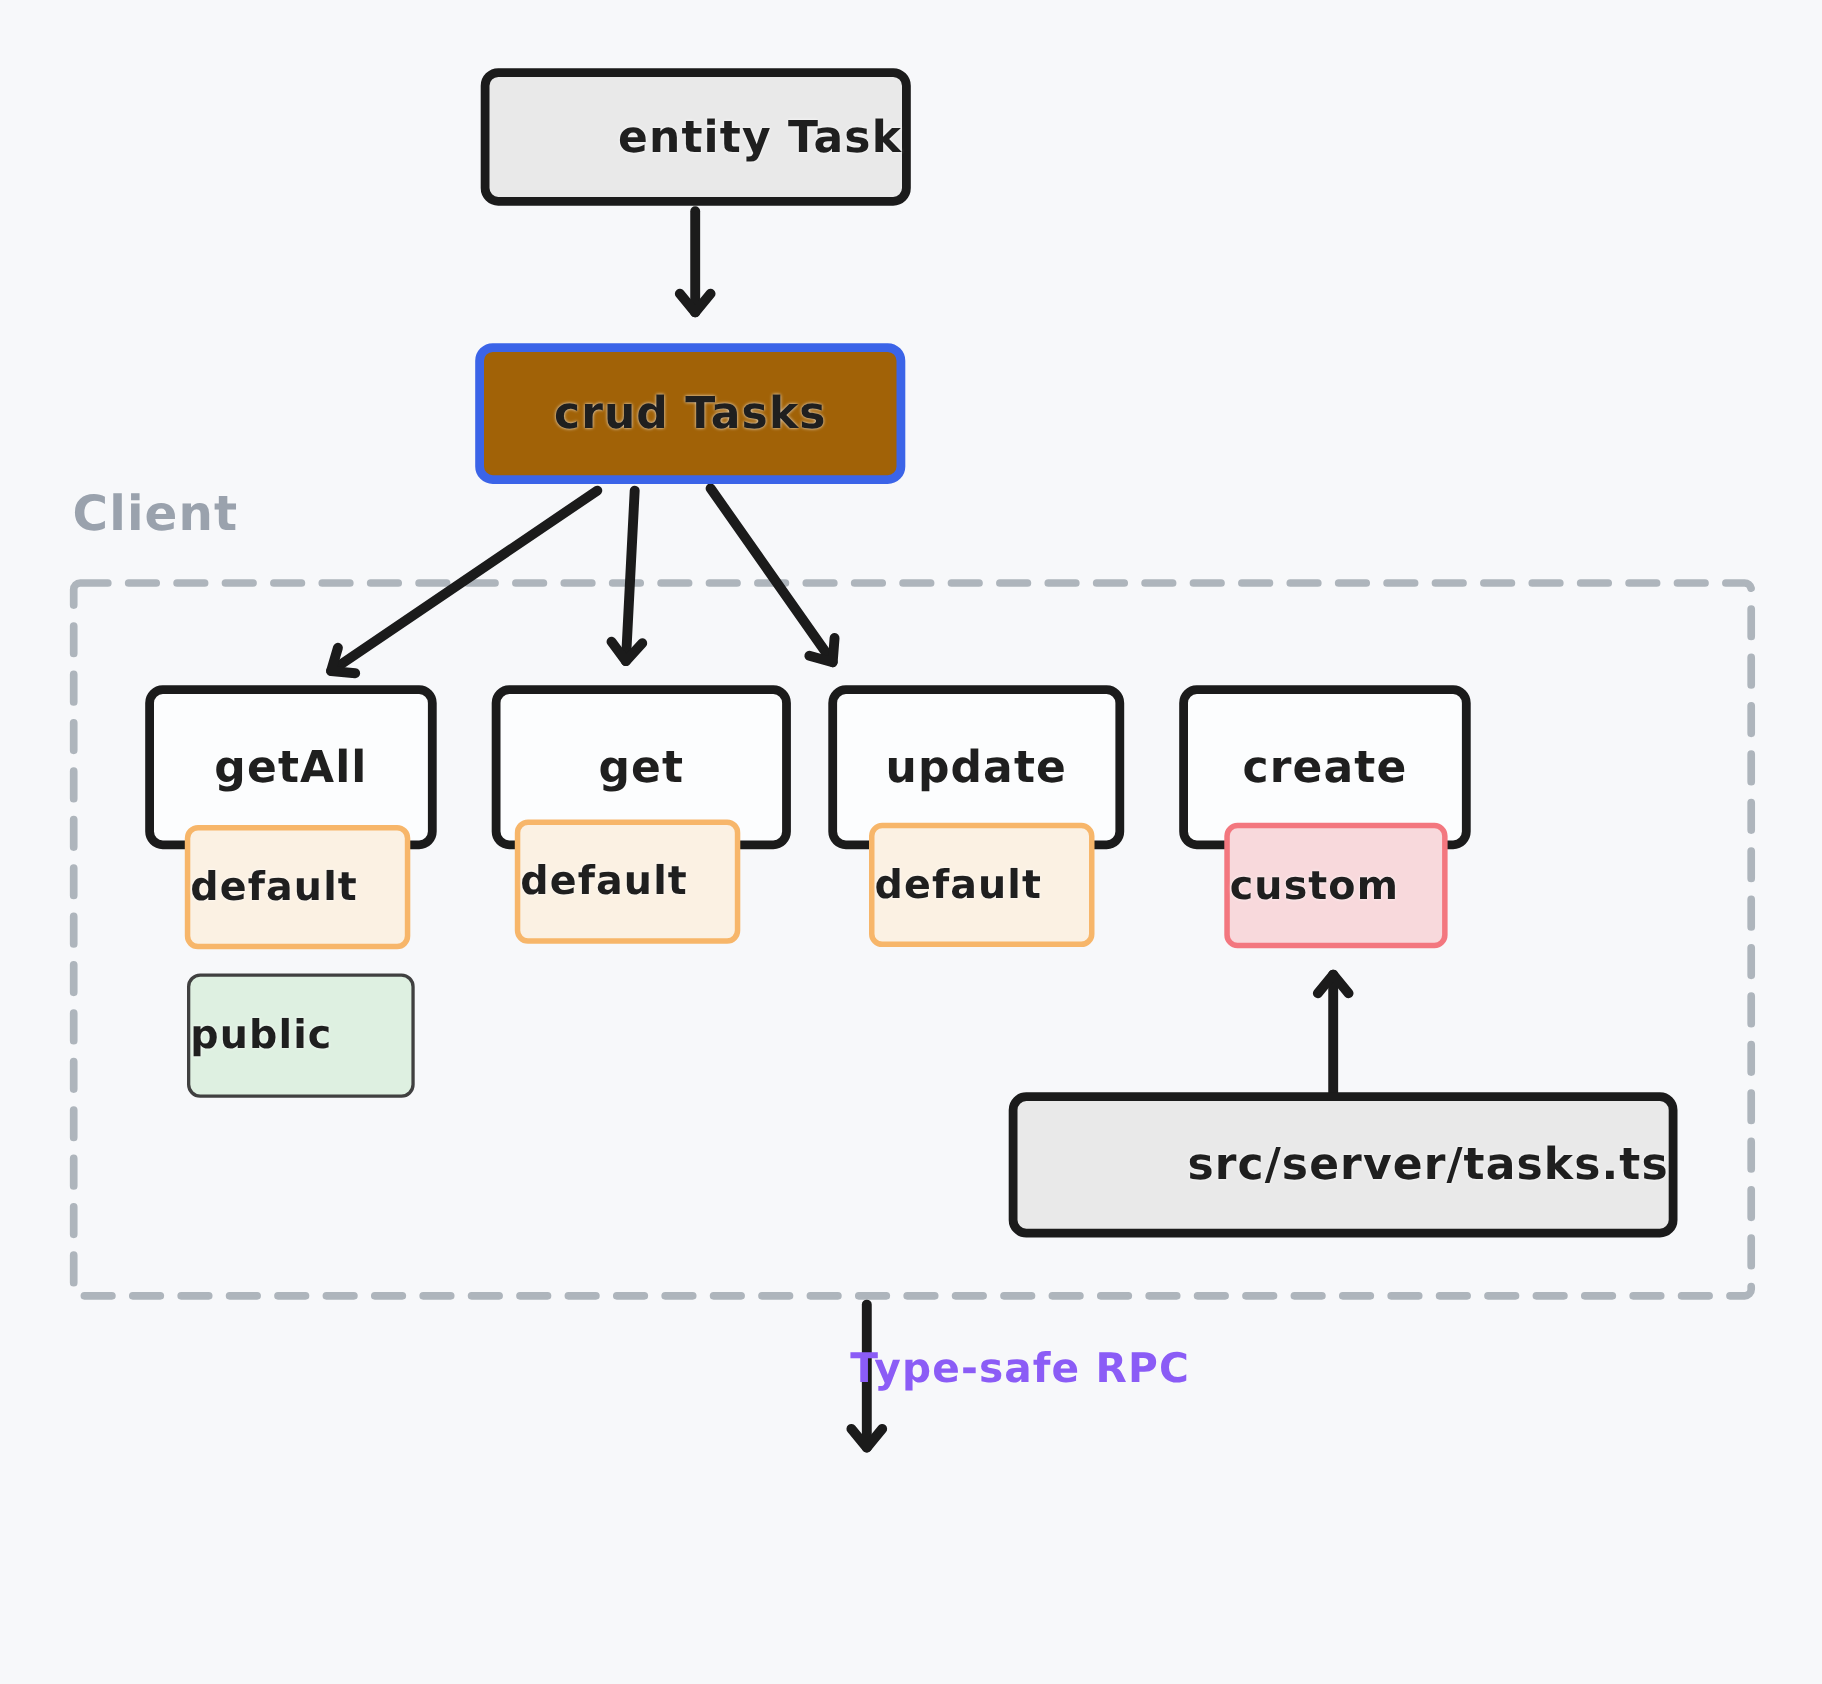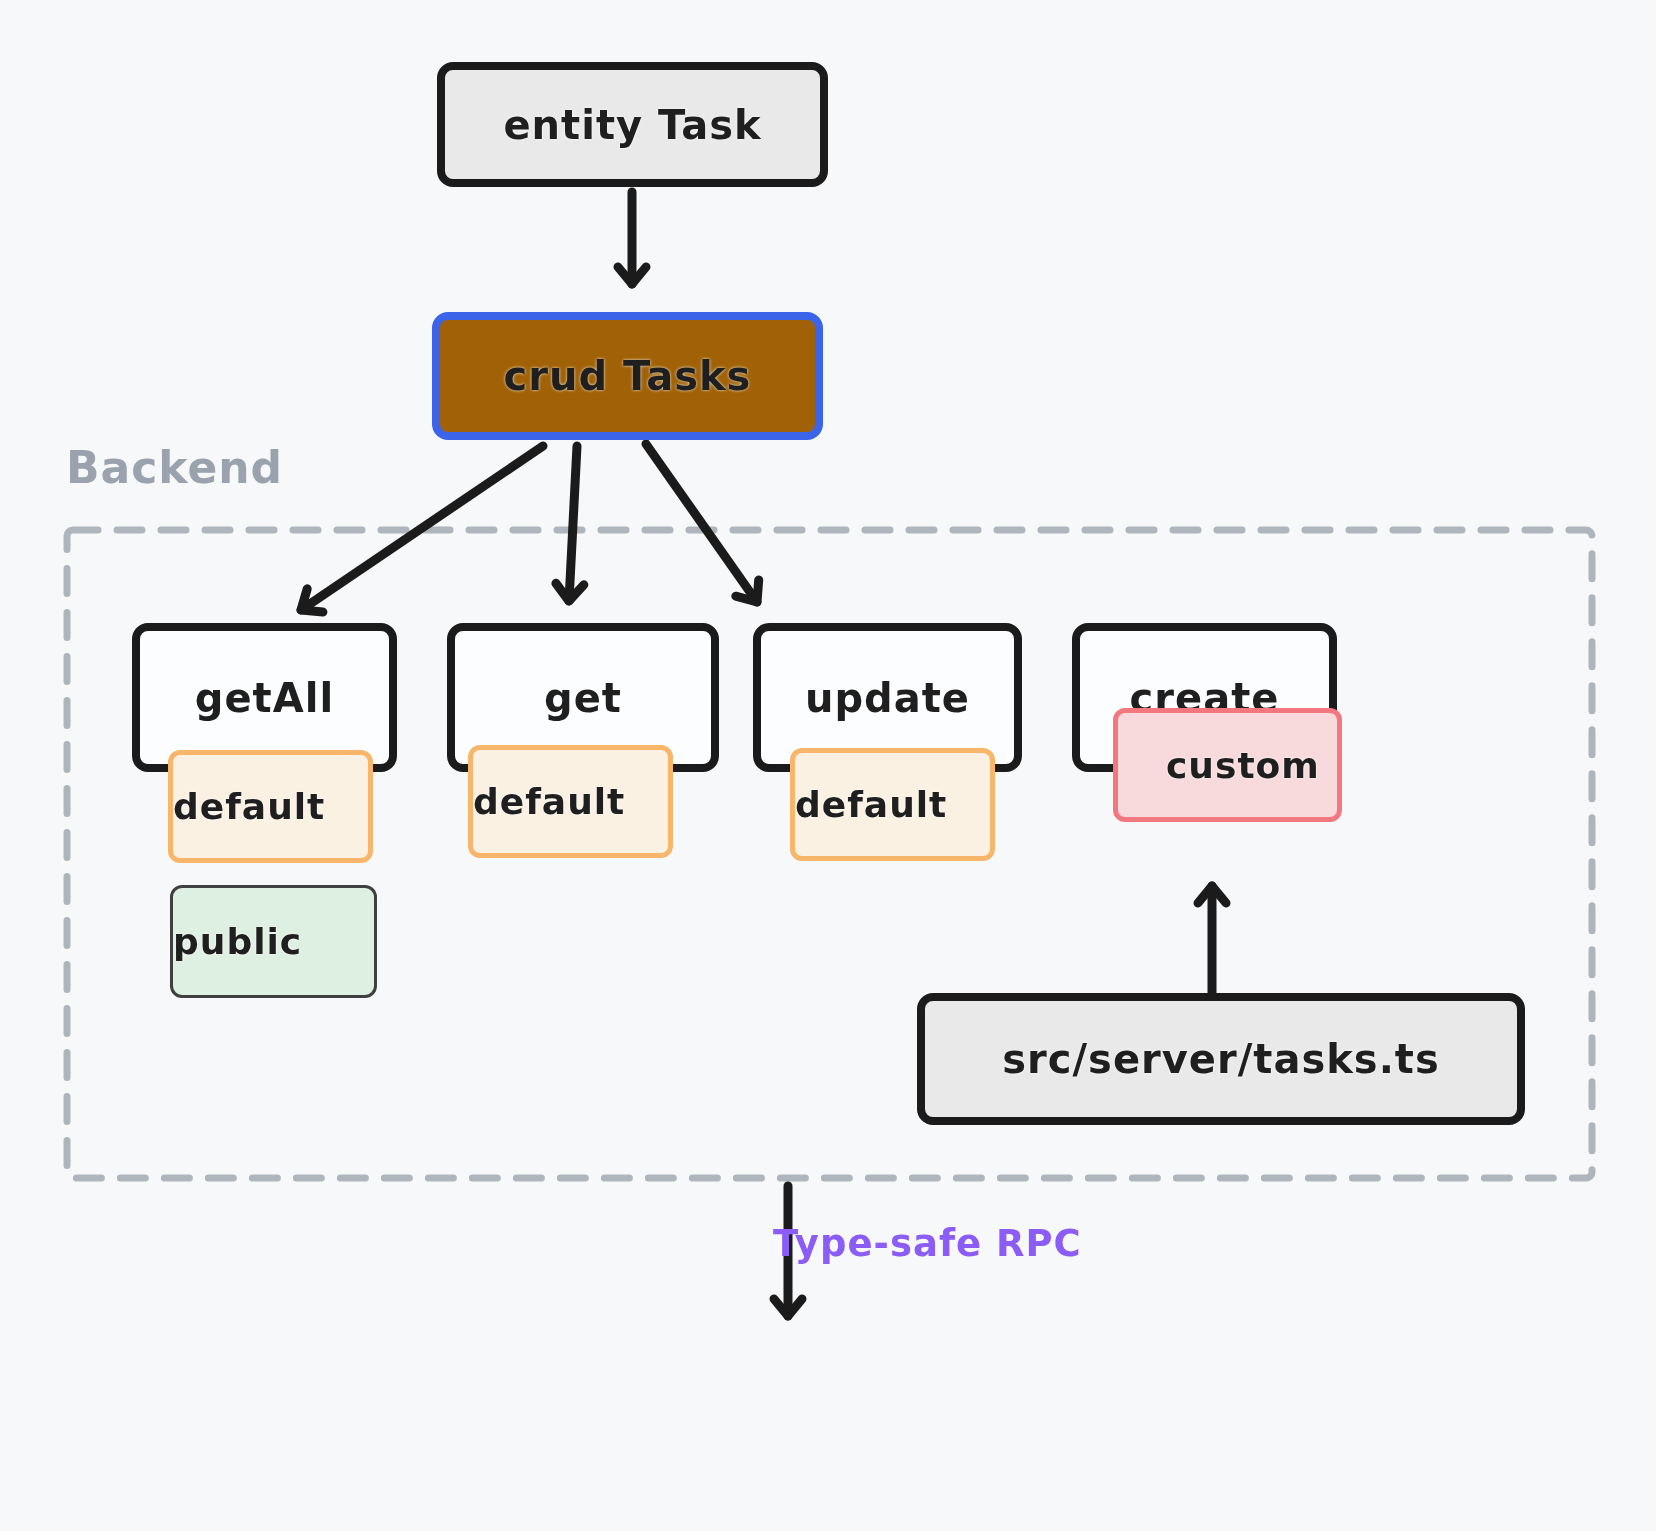--- a/index.html
+++ b/index.html
@@ -14,21 +14,21 @@
     position:absolute;
     display:flex;align-items:center;justify-content:center;
     box-sizing:border-box;
     border-radius:16px;
     font-weight:bold;
     color:#1f1f1f;
     text-shadow:0 0 3px rgba(255,255,255,.9);
     font-size:40px;
     letter-spacing:1px;
   }
-  .gray-node{background:#e9e9e9;border:8px solid #1b1b1b;}
+  .gray-node{background:#e9e9e9;border:8px solid #1b1b1b;justify-content:flex-end;}
   .crud-node{background:#a16207;border:8px solid #3b64e8;}
   .op-node{background:#fcfdfe;border:8px solid #1b1b1b;}
   .badge{
     position:absolute;
     display:flex;align-items:center;justify-content:flex-start;
     box-sizing:border-box;
     border-radius:12px;
     font-weight:bold;
     color:#1f1f1f;
     text-shadow:0 0 3px rgba(255,255,255,.9);
@@ -52,21 +52,21 @@
   .n-crud{left:432px;top:312px;width:391px;height:128px;}
   .n-getall{left:132px;top:623px;width:265px;height:149px;}
   .n-get{left:435px;top:623px;width:272px;height:149px;margin-left:12px;}
   .n-update{left:753px;top:623px;width:269px;height:149px;}
   .n-create{left:1072px;top:623px;width:265px;height:149px;}
   .n-src{left:917px;top:993px;width:608px;height:132px;}
   .n-client{left:473px;top:1340px;width:608px;height:128px;}
   .b-getall-default{left:168px;top:750px;width:205px;height:113px;}
   .b-get-default{left:468px;top:745px;width:205px;height:113px;}
   .b-update-default{left:790px;top:748px;width:205px;height:113px;}
-  .b-create-custom{left:1113px;top:708px;width:229px;height:114px;padding-left:48px;}
+  .b-create-custom{left:1113px;top:748px;width:203px;height:114px;}
   .b-getall-public{left:170px;top:885px;width:207px;height:113px;}
 </style>
 </head>
 <body>
 
 <div class="canvas">
 
   <svg class="overlay" width="1656" height="1531" viewBox="0 0 1656 1531">
     <defs>
       <marker id="vhead" markerUnits="userSpaceOnUse" markerWidth="60" markerHeight="60" refX="0" refY="0" orient="auto" viewBox="-30 -30 60 60">
@@ -77,21 +77,21 @@
     <rect x="67" y="530" width="1525" height="648" rx="6" fill="none" stroke="#aeb5bc" stroke-width="7" stroke-dasharray="25 19" stroke-linecap="round"></rect>
 
     <line x1="632" y1="192" x2="632" y2="284" stroke="#1b1b1b" stroke-width="9" stroke-linecap="round" marker-end="url(#vhead)"></line>
     <line x1="543" y1="446" x2="301" y2="610" stroke="#1b1b1b" stroke-width="9" stroke-linecap="round" marker-end="url(#vhead)"></line>
     <line x1="577" y1="446" x2="569" y2="601" stroke="#1b1b1b" stroke-width="9" stroke-linecap="round" marker-end="url(#vhead)"></line>
     <line x1="646" y1="444" x2="757" y2="602" stroke="#1b1b1b" stroke-width="9" stroke-linecap="round" marker-end="url(#vhead)"></line>
     <line x1="1212" y1="994" x2="1212" y2="886" stroke="#1b1b1b" stroke-width="9" stroke-linecap="round" marker-end="url(#vhead)"></line>
     <line x1="788" y1="1186" x2="788" y2="1316" stroke="#1b1b1b" stroke-width="9" stroke-linecap="round" marker-end="url(#vhead)"></line>
   </svg>
 
-  <div class="section-label backend-label">Backend</div>
+  <div class="section-label backend-label">Client</div>
   <div class="section-label rpc-label">Type-safe RPC</div>
 
   <div class="node gray-node n-entity">
     <span>entity Task</span>
   </div>
 
   <div class="node crud-node n-crud">
     <span>crud Tasks</span>
   </div>
 

